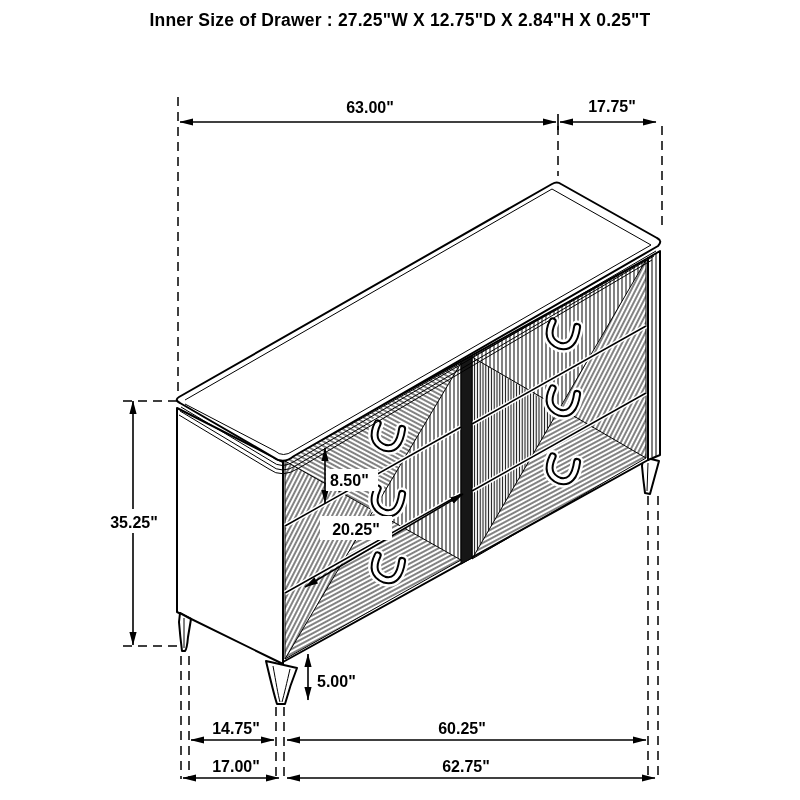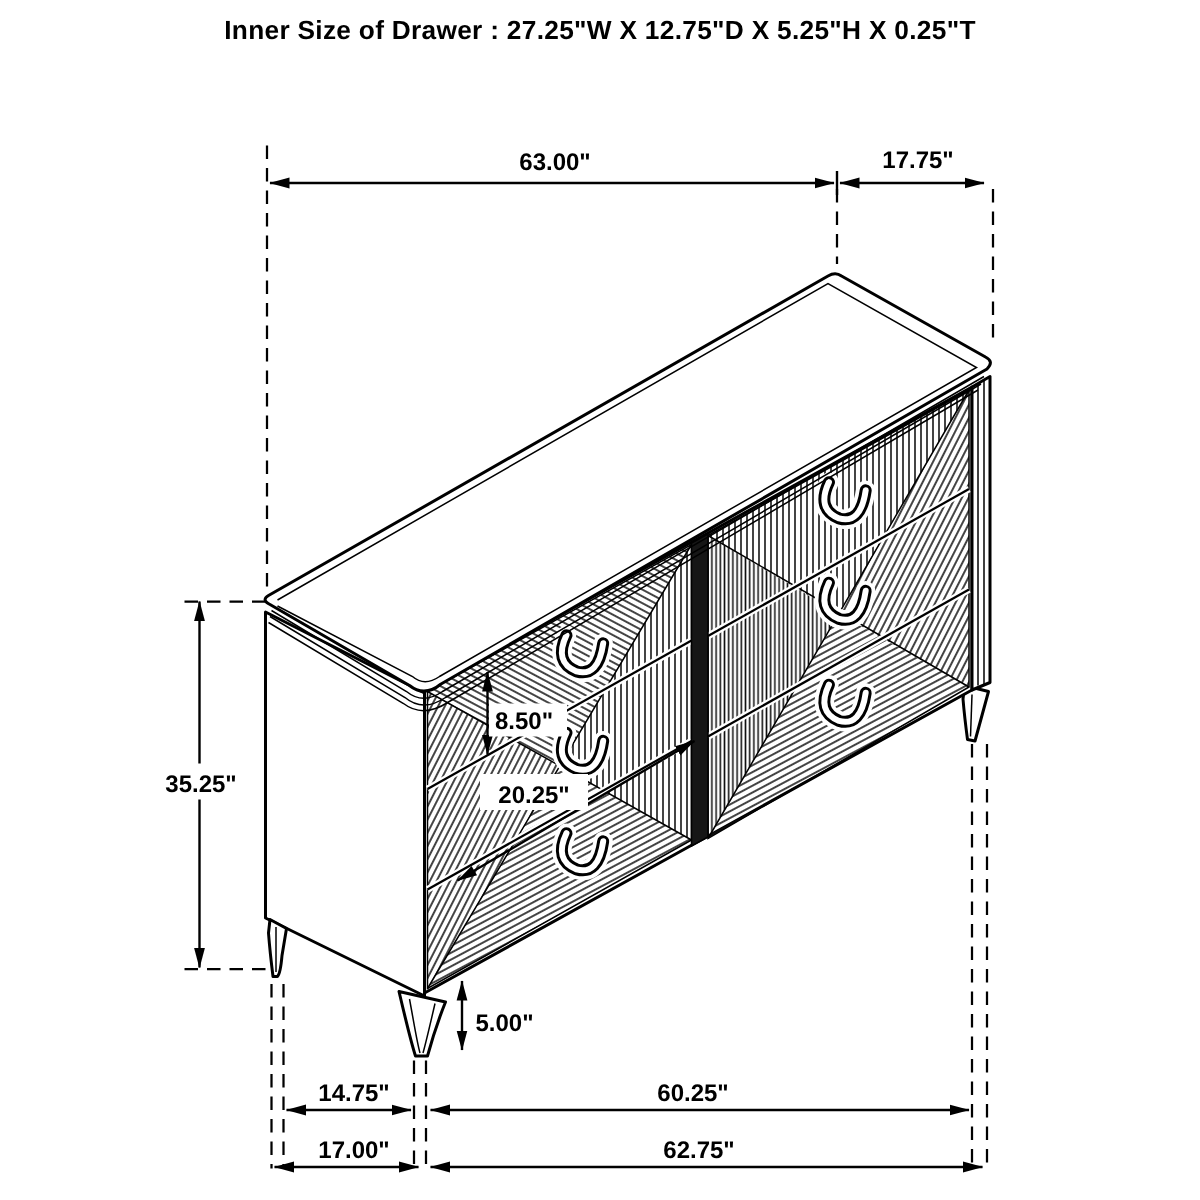--- a/index.html
+++ b/index.html
@@ -10,21 +10,21 @@
   .ln{stroke:#000;stroke-width:1.6;fill:none;}
   .ext{stroke:#000;stroke-width:1.5;fill:none;stroke-dasharray:9 6;}
   .edge{stroke:#000;stroke-width:2;fill:#fff;stroke-linejoin:round;}
   .thin{stroke:#000;stroke-width:1;fill:none;}
   marker path{fill:#000;}
 </style>
 </head>
 <body>
 
 <div id="stage">
-  <div id="title">Inner Size of Drawer : 27.25"W X 12.75"D X 5.25"H X 0.25"T</div>
+  <div id="title">Inner Size of Drawer : 27.25"W X 12.75"D X 2.84"H X 0.25"T</div>
 
   <svg width="800" height="800" viewBox="0 0 800 800">
     <defs>
       <marker id="aE" markerWidth="15" markerHeight="10" refX="13" refY="5" orient="auto" markerUnits="userSpaceOnUse">
           <path d="M13.5,5 L0,1.4 L0,8.6 Z"></path>
         </marker>
       <marker id="aS" markerWidth="15" markerHeight="10" refX="0.5" refY="5" orient="auto" markerUnits="userSpaceOnUse">
           <path d="M0,5 L13.5,1.4 L13.5,8.6 Z"></path>
         </marker>
 

